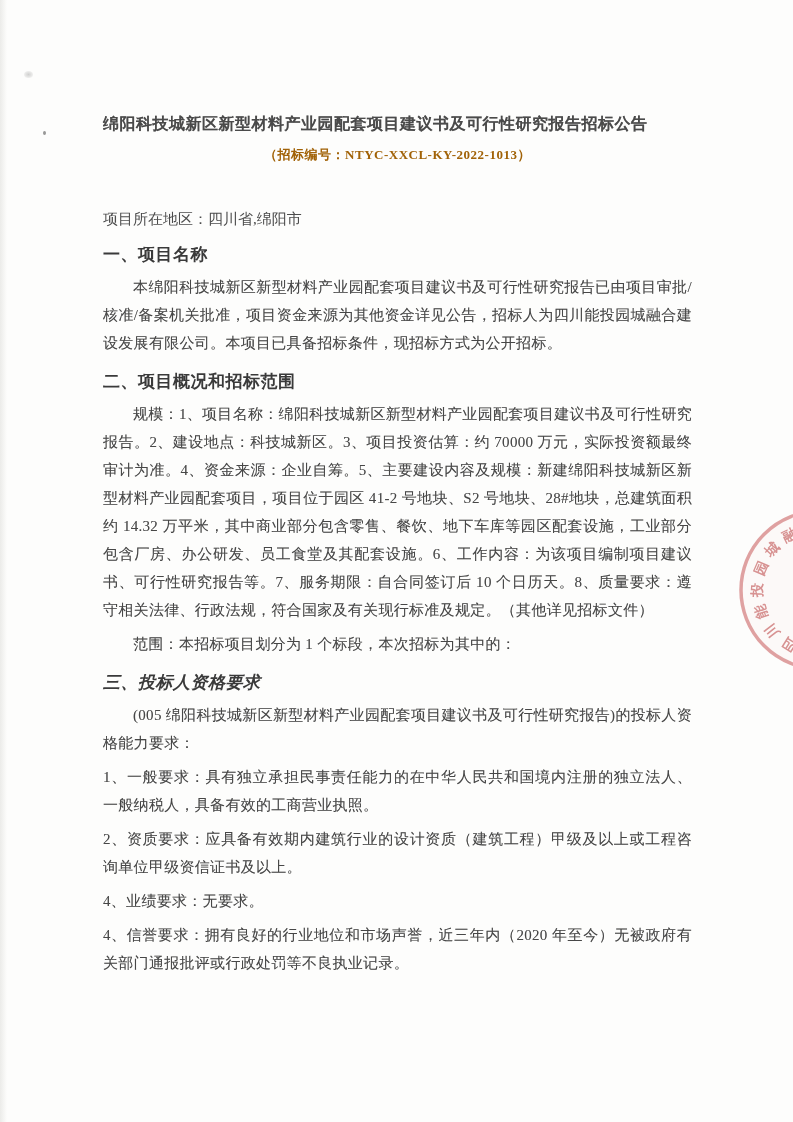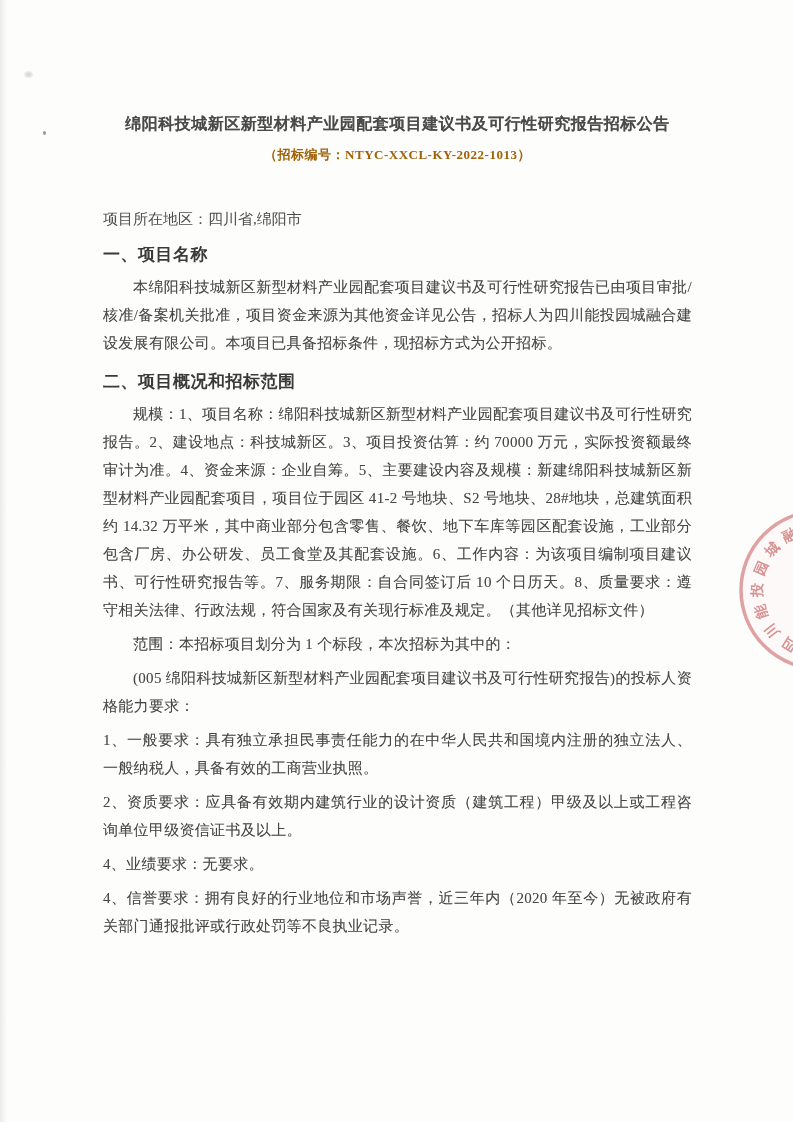--- a/index.html
+++ b/index.html
@@ -20,21 +20,21 @@
     background:linear-gradient(90deg,rgba(190,190,184,0.28),rgba(190,190,184,0));
     pointer-events:none;
   }
   .content{
     position:absolute;left:103px;top:0;width:589px;
   }
   .doc-title{
     margin:112px 0 0;
     font-size:16px;line-height:24px;
     font-weight:bold;
-    text-align:center;
+    text-align:left;
     letter-spacing:0.5px;
     color:#4a4a4a;
     text-shadow:0 0 0.5px rgba(90,90,90,0.55);
   }
   .doc-subtitle{
     margin:8px 0 0;
     font-size:13px;line-height:22px;
     font-weight:600;
     text-align:center;
     letter-spacing:0.5px;
@@ -101,20 +101,21 @@
 
     <p class="location-line">项目所在地区：四川省,绵阳市</p>
 
     <h2 class="section-heading">一、项目名称</h2>
     <p class="body-para indent">本绵阳科技城新区新型材料产业园配套项目建议书及可行性研究报告已由项目审批/核准/备案机关批准，项目资金来源为其他资金详见公告，招标人为四川能投园城融合建设发展有限公司。本项目已具备招标条件，现招标方式为公开招标。</p>
 
     <h2 class="section-heading">二、项目概况和招标范围</h2>
     <p class="body-para indent">规模：1、项目名称：绵阳科技城新区新型材料产业园配套项目建议书及可行性研究报告。2、建设地点：科技城新区。3、项目投资估算：约 70000 万元，实际投资额最终审计为准。4、资金来源：企业自筹。5、主要建设内容及规模：新建绵阳科技城新区新型材料产业园配套项目，项目位于园区 41-2 号地块、S2 号地块、28#地块，总建筑面积约 14.32 万平米，其中商业部分包含零售、餐饮、地下车库等园区配套设施，工业部分包含厂房、办公研发、员工食堂及其配套设施。6、工作内容：为该项目编制项目建议书、可行性研究报告等。7、服务期限：自合同签订后 10 个日历天。8、质量要求：遵守相关法律、行政法规，符合国家及有关现行标准及规定。（其他详见招标文件）</p>
     <p class="body-para indent">范围：本招标项目划分为 1 个标段，本次招标为其中的：</p>
 
+    <h2 class="section-heading italic">三、投标人资格要求</h2>
     <p class="body-para indent">(005 绵阳科技城新区新型材料产业园配套项目建议书及可行性研究报告)的投标人资格能力要求：</p>
     <p class="body-para">1、一般要求：具有独立承担民事责任能力的在中华人民共和国境内注册的独立法人、一般纳税人，具备有效的工商营业执照。</p>
     <p class="body-para">2、资质要求：应具备有效期内建筑行业的设计资质（建筑工程）甲级及以上或工程咨询单位甲级资信证书及以上。</p>
     <p class="body-para">4、业绩要求：无要求。</p>
     <p class="body-para">4、信誉要求：拥有良好的行业地位和市场声誉，近三年内（2020 年至今）无被政府有关部门通报批评或行政处罚等不良执业记录。</p>
   </div>
 
   <svg class="seal" viewBox="0 0 180 180" xmlns="http://www.w3.org/2000/svg">
     <defs>
       <path id="sealTextArc" d="M 64.2 138.5 A 58 58 0 1 1 103.8 138.5" fill="none"></path>

